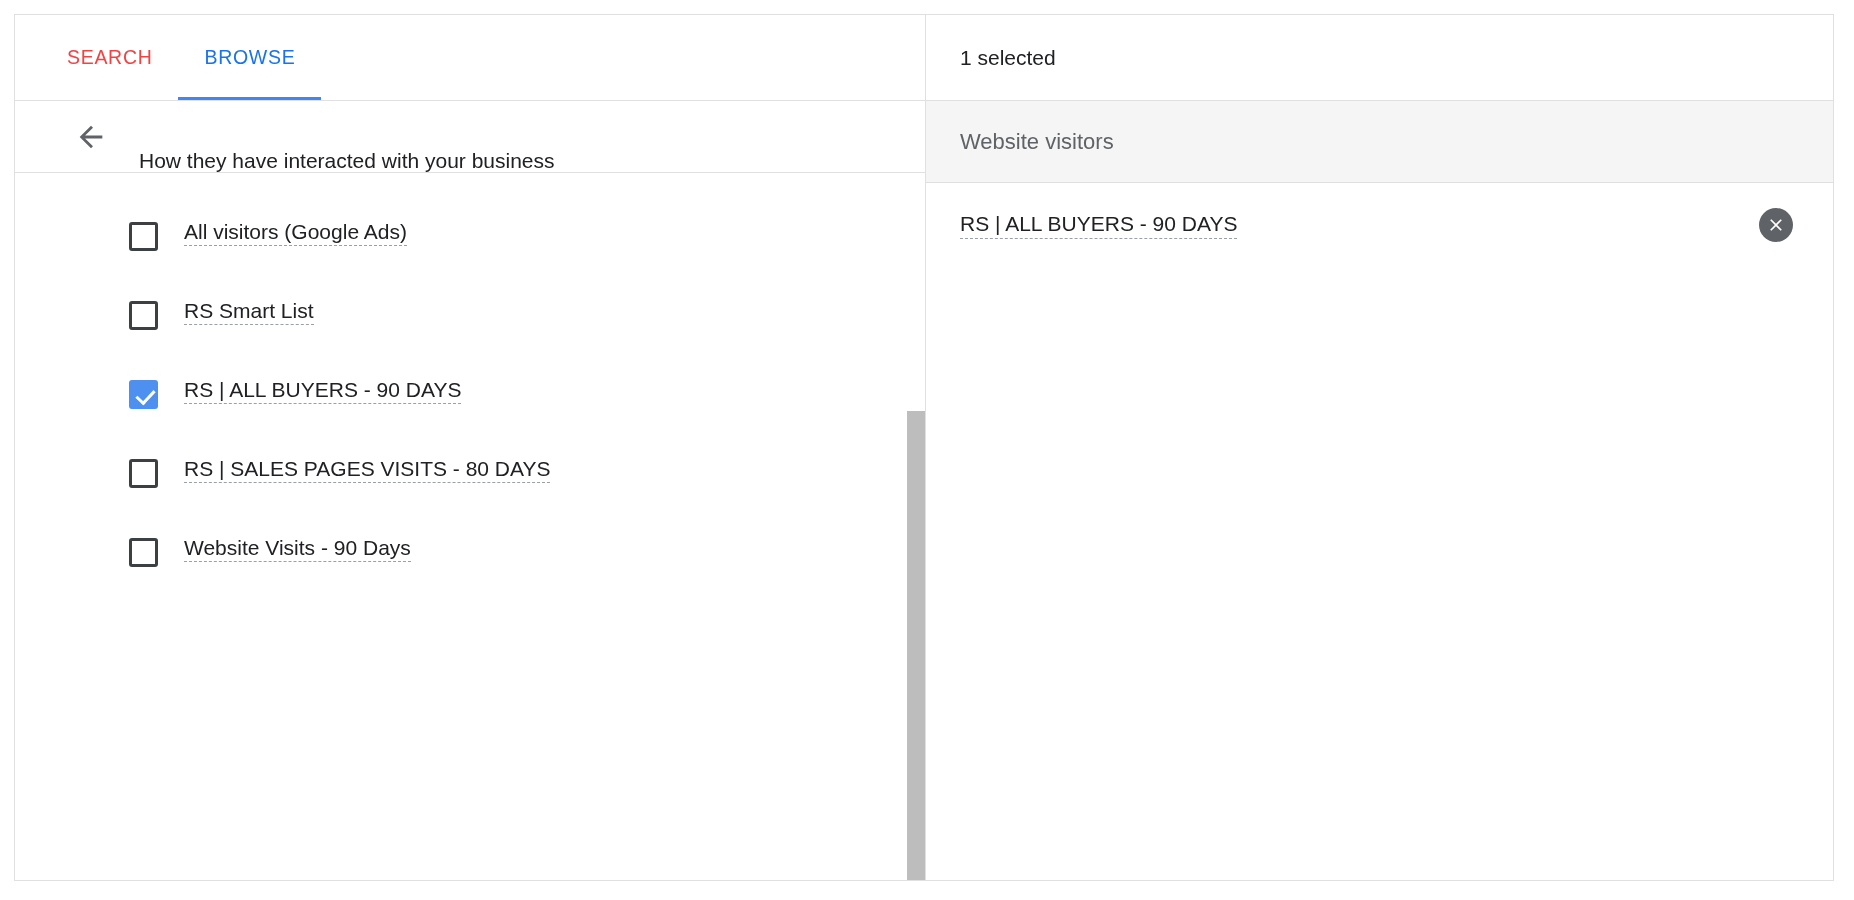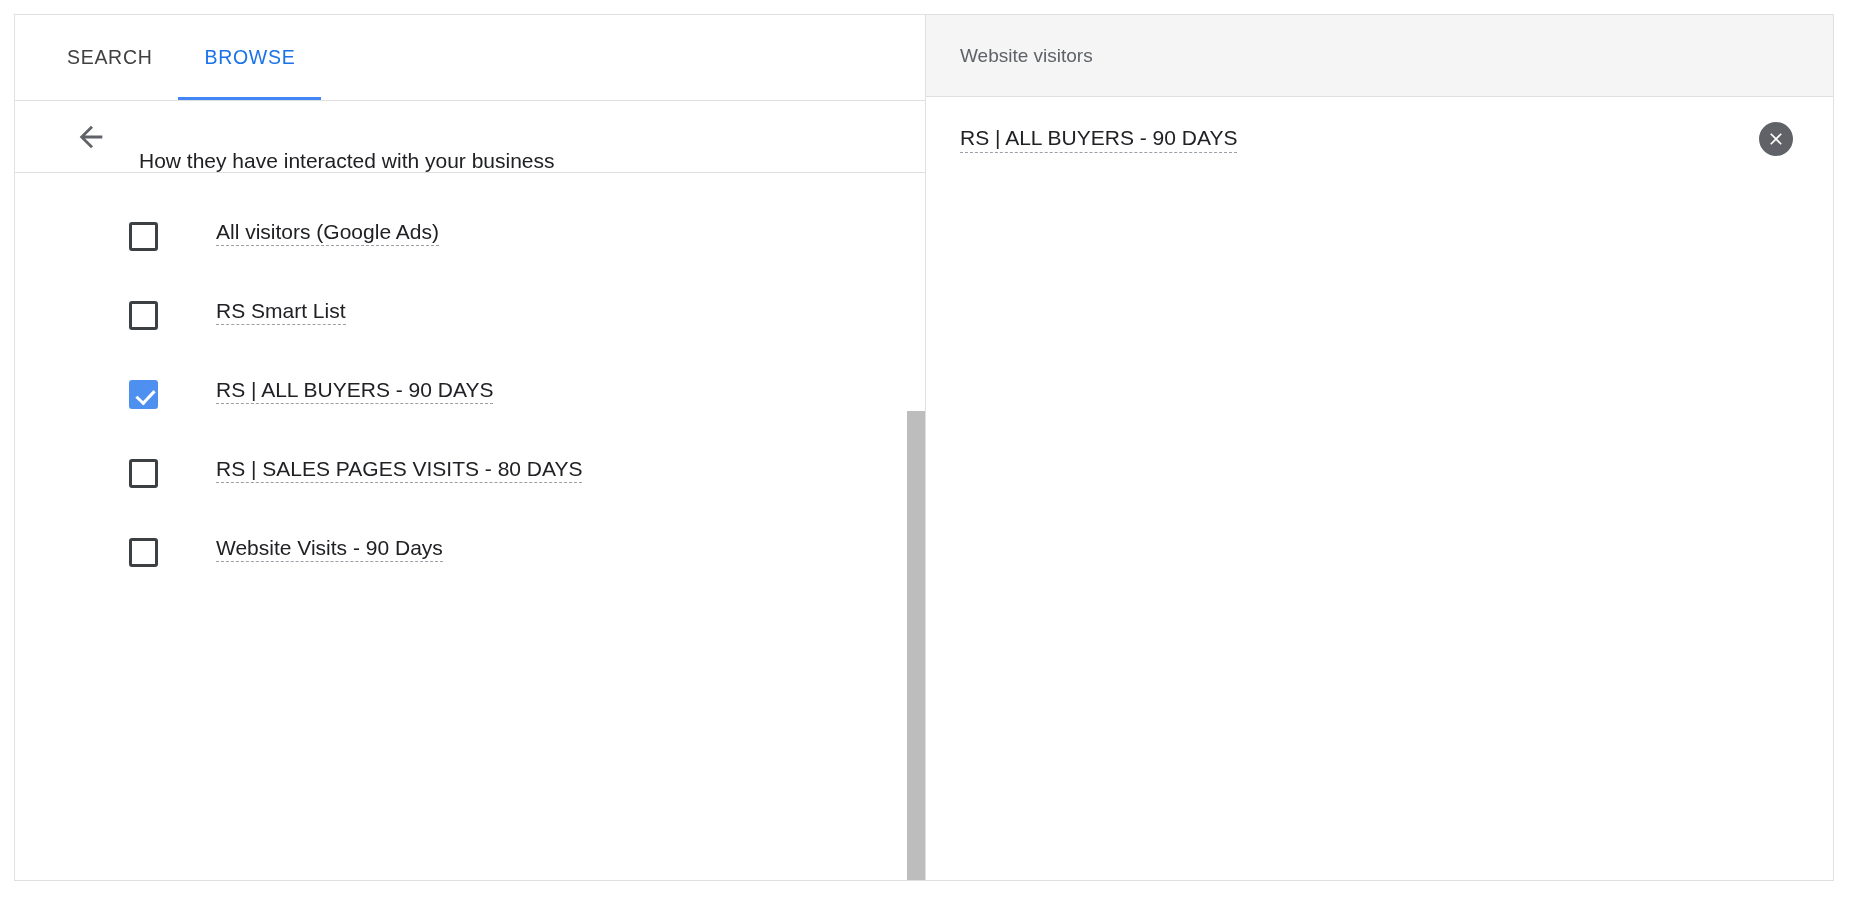--- a/index.html
+++ b/index.html
@@ -50,21 +50,21 @@
     align-items: stretch;
     padding-left: 26px;
   }
   .tab {
     position: relative;
     display: flex;
     align-items: center;
     padding: 0 26px;
     font-size: 19.5px;
     letter-spacing: 0.7px;
-    color: #404040;
+    color: #ef4444;
     cursor: pointer;
     user-select: none;
     background: transparent;
     border: none;
     font-family: "Liberation Sans", sans-serif;
   }
   .tab.active { color: #1a73e8; text-align: right; }
   .tab.active::after {
     content: "";
     position: absolute;
@@ -153,21 +153,20 @@
     font-size: 21px;
     line-height: 31px;
     color: #202124;
     max-width: 580px;
   }
   .row-label .txt {
     border-bottom: 1.6px dashed #9aa0a6;
     padding-bottom: 2px;
     display: inline;
     box-decoration-break: clone;
-    margin-left: 32px;
     -webkit-box-decoration-break: clone;
   }
 
   
   .scrollbar-track {
     position: absolute;
     right: 0px;
     top: 0;
     bottom: 0;
     width: 19px;
@@ -204,21 +203,21 @@
     color: #202124;
   }
   .group-header {
     height: 82px;
     min-height: 82px;
     background: #f5f5f5;
     border-bottom: 1px solid #e0e0e0;
     display: flex;
     align-items: center;
     padding-left: 34px;
-    font-size: 19px;
+    font-size: 22px;
     color: #5f6368;
   }
   .sel-item {
     position: relative;
     height: 84px;
     display: flex;
     align-items: center;
     padding-left: 34px;
     padding-right: 70px;
   }
@@ -321,20 +320,23 @@
         </div>
 
         <div class="scrollbar-track">
           <div class="scrollbar-thumb"></div>
         </div>
       </div>
     </div>
 
     <div class="right-col">
 
+      <div class="selected-bar">
+        <span>1 selected</span>
+      </div>
 
       <div class="group-header">
         <span>Website visitors</span>
       </div>
 
       <div class="sel-item">
         <span class="sel-item-label">RS | ALL BUYERS - 90 DAYS</span>
         <button class="remove-btn">
           <svg width="20" height="20" viewBox="0 0 24 24" aria-hidden="true">
             <path d="M19 6.41L17.59 5 12 10.59 6.41 5 5 6.41 10.59 12 5 17.59 6.41 19 12 13.41 17.59 19 19 17.59 13.41 12z" fill="#ffffff"></path>

